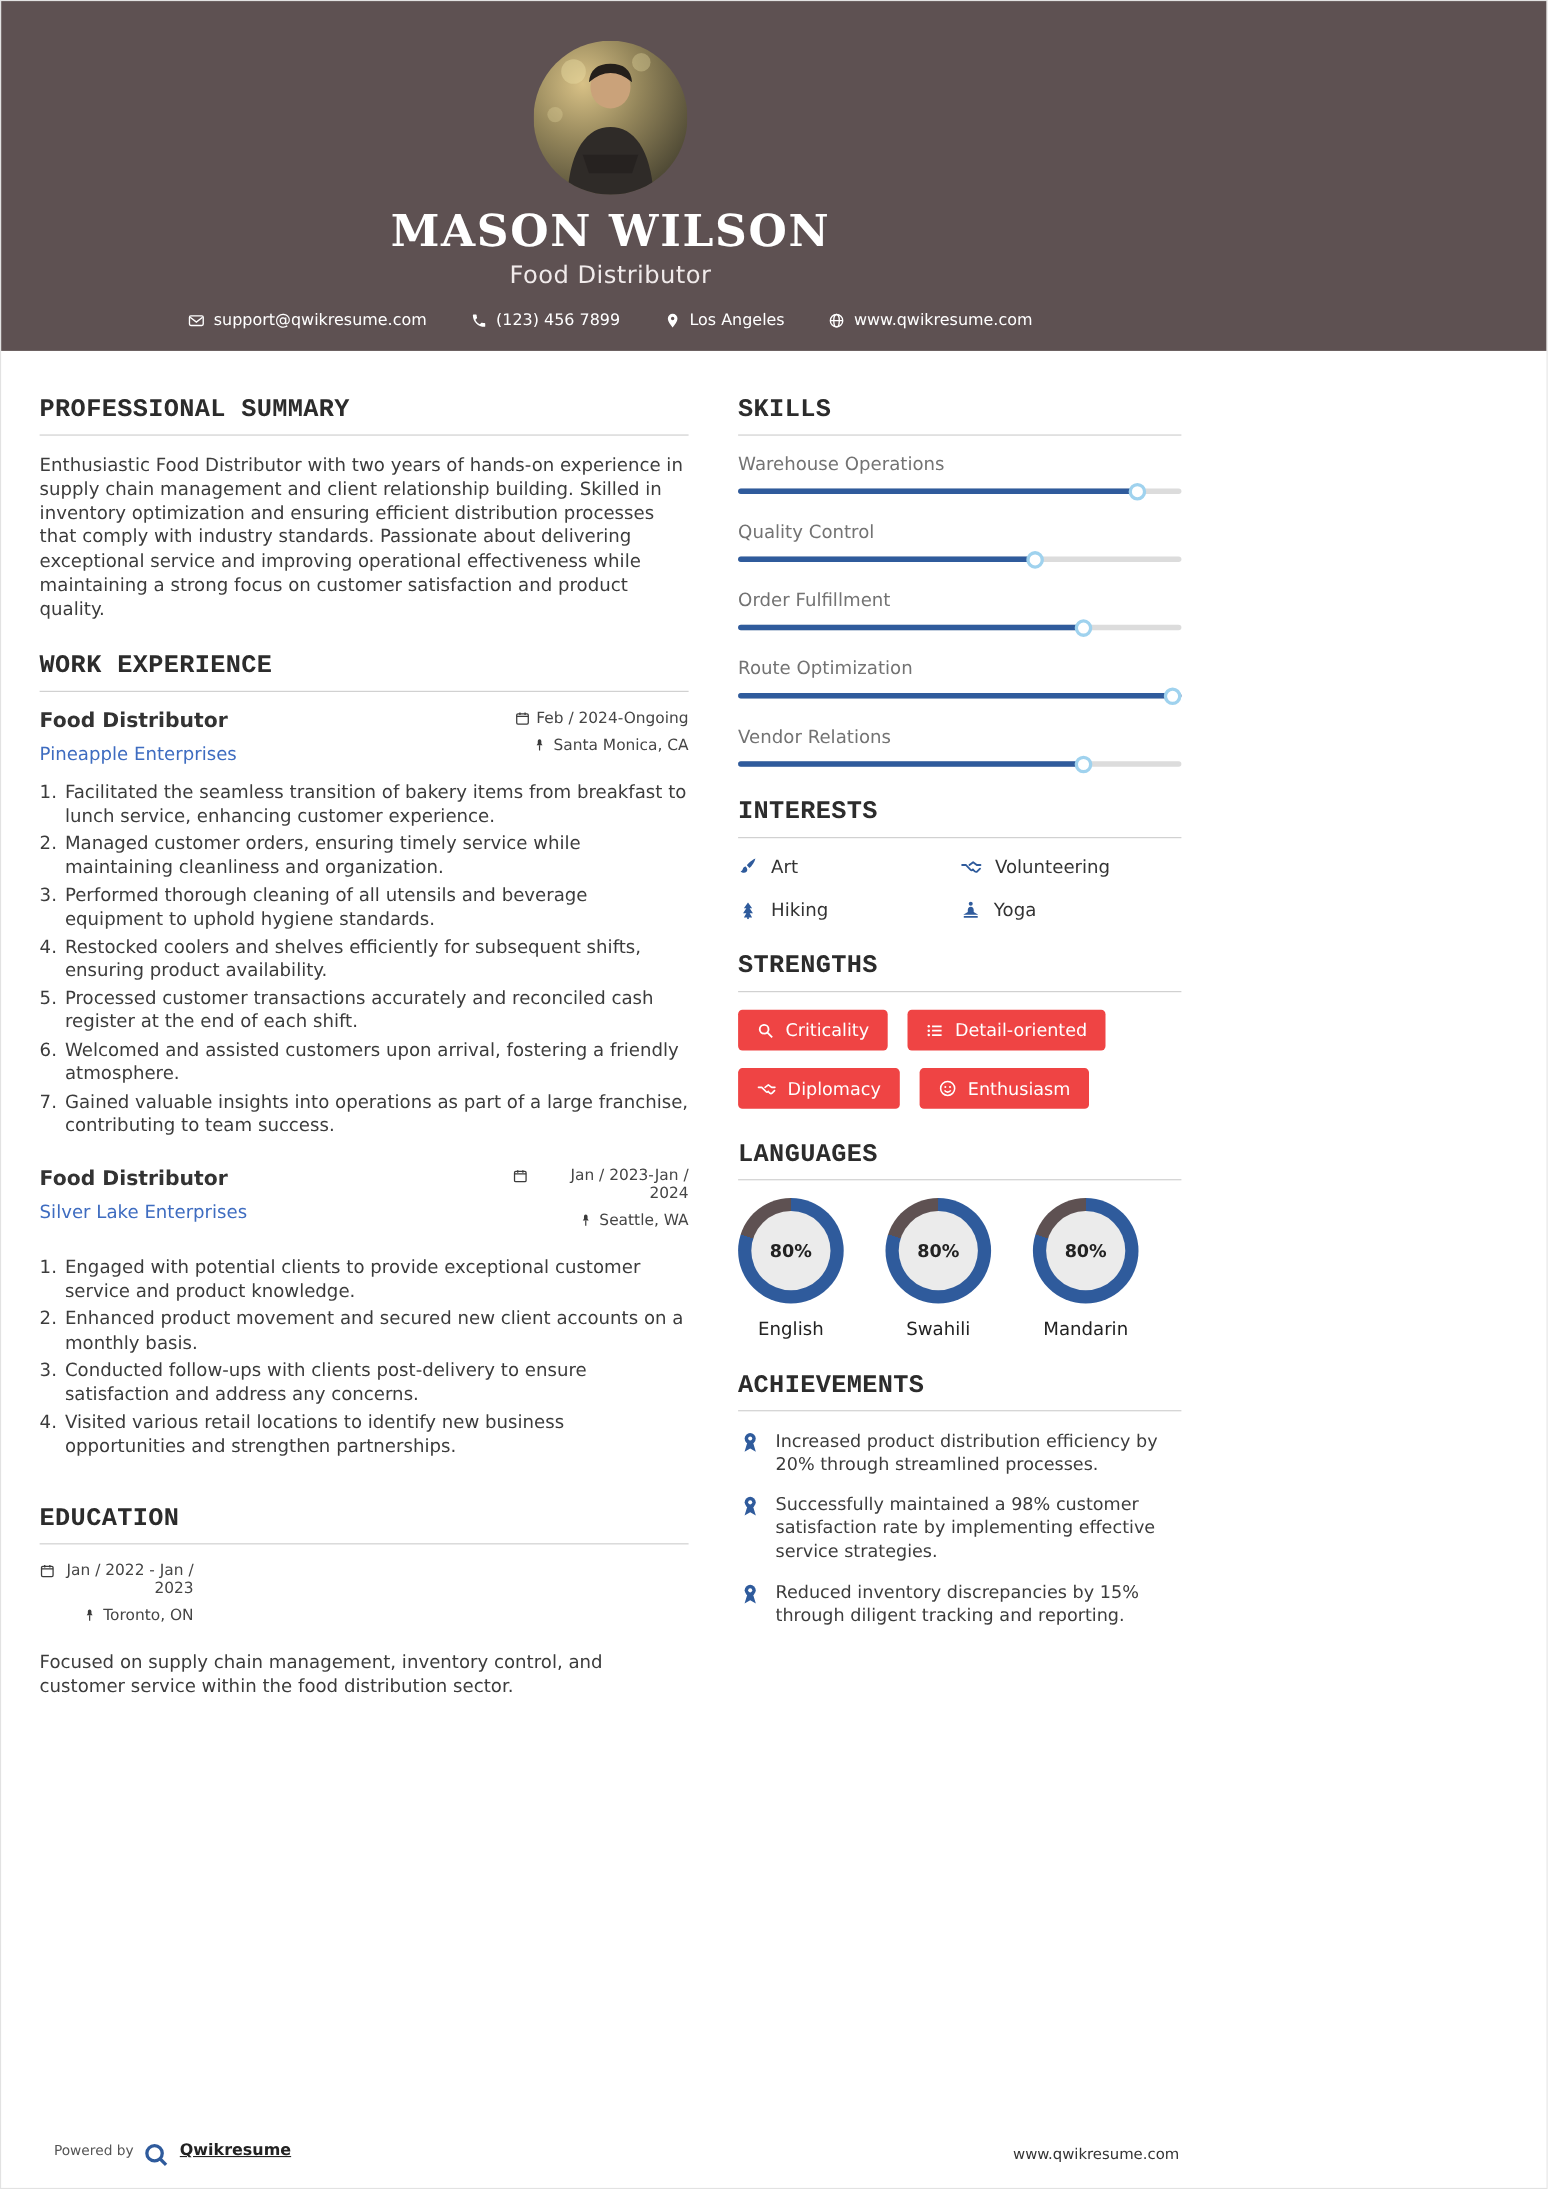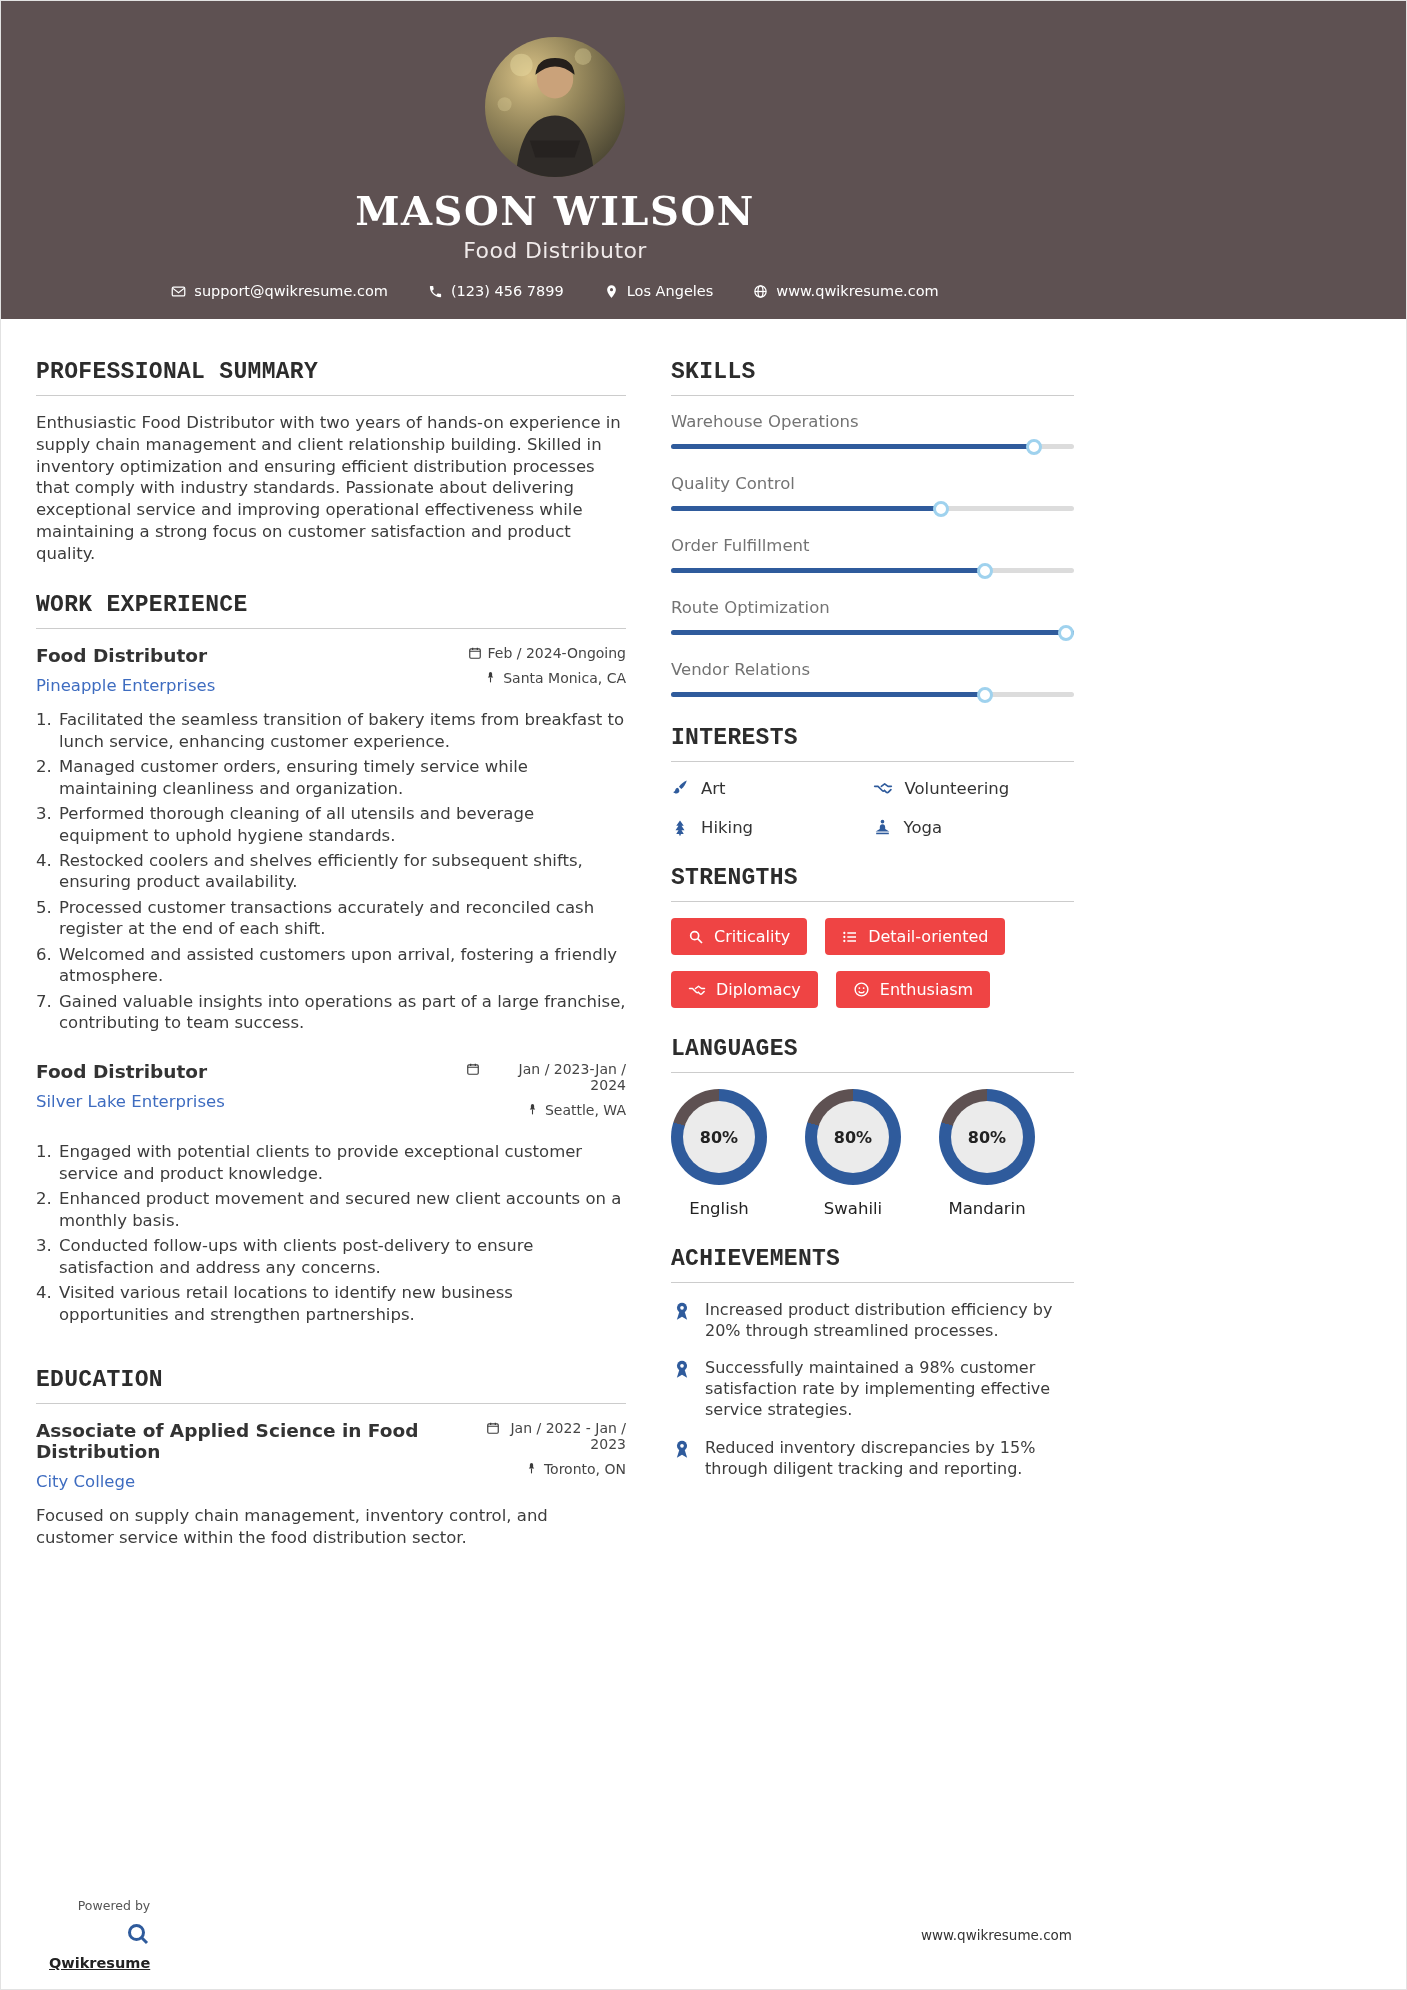--- a/index.html
+++ b/index.html
@@ -61,21 +61,21 @@
   .donut { width: 96px; height: 96px; border-radius: 50%; position: relative; }
   .donut-center { position: absolute; inset: 12px; border-radius: 50%; background: #ebebeb; display: flex; align-items: center; justify-content: center; font-size: 16px; font-weight: 700; color: #222; }
   .lang-name { margin-top: 14px; font-size: 16.5px; color: #222; }
 
   
   .ach { display: flex; gap: 12px; margin-bottom: 16px; font-size: 16px; line-height: 1.32; color: #3c3c3c; }
   .ach svg { flex: 0 0 auto; color: #2f5b9c; margin-top: 1px; }
 
   
   .footer { position: absolute; bottom: 18px; left: 48px; right: 334px; display: flex; justify-content: space-between; align-items: center; }
-  .powered { display: flex; align-items: flex-end; gap: 9px; font-size: 12.5px; color: #555; flex-direction: column; }
+  .powered { display: flex; align-items: flex-start; gap: 9px; font-size: 12.5px; color: #555; }
   .brand { font-size: 14.5px; font-weight: 700; color: #222; text-decoration: underline; cursor: pointer; }
   .site { font-size: 13.5px; color: #333; }
 </style>
 </head>
 <body>
 
 <div class="page">
 
   <div class="header">
     <div class="header-inner">
@@ -210,24 +210,20 @@
             <li>Visited various retail locations to identify new business opportunities and strengthen partnerships.</li>
           </ol>
         </div>
       </div>
 
       <div class="section" style="margin-top:42px;">
         <div class="section-h">EDUCATION</div>
         <div class="rule"></div>
         <div class="job">
           <div class="job-head">
-            <div class="job-left" style="max-width:420px;">
-              <div class="job-title">Associate of Applied Science in Food Distribution</div>
-              <a class="company">City College</a>
-            </div>
             <div class="job-right" style="max-width:150px;">
               <div class="meta">
                 <svg width="14" height="14" viewBox="0 0 24 24">
                     <rect x="3" y="5" width="18" height="16" rx="2" fill="none" stroke="#3b3b3b" stroke-width="2"></rect>
                     <path d="M3 9h18M8 3v4M16 3v4" stroke="#3b3b3b" stroke-width="2"></path>
                   </svg>
                 <span style="max-width:120px; display:inline-block;">Jan / 2022 - Jan / 2023</span>
               </div>
               <div class="meta">
                 <svg width="13" height="13" viewBox="0 0 24 24">

